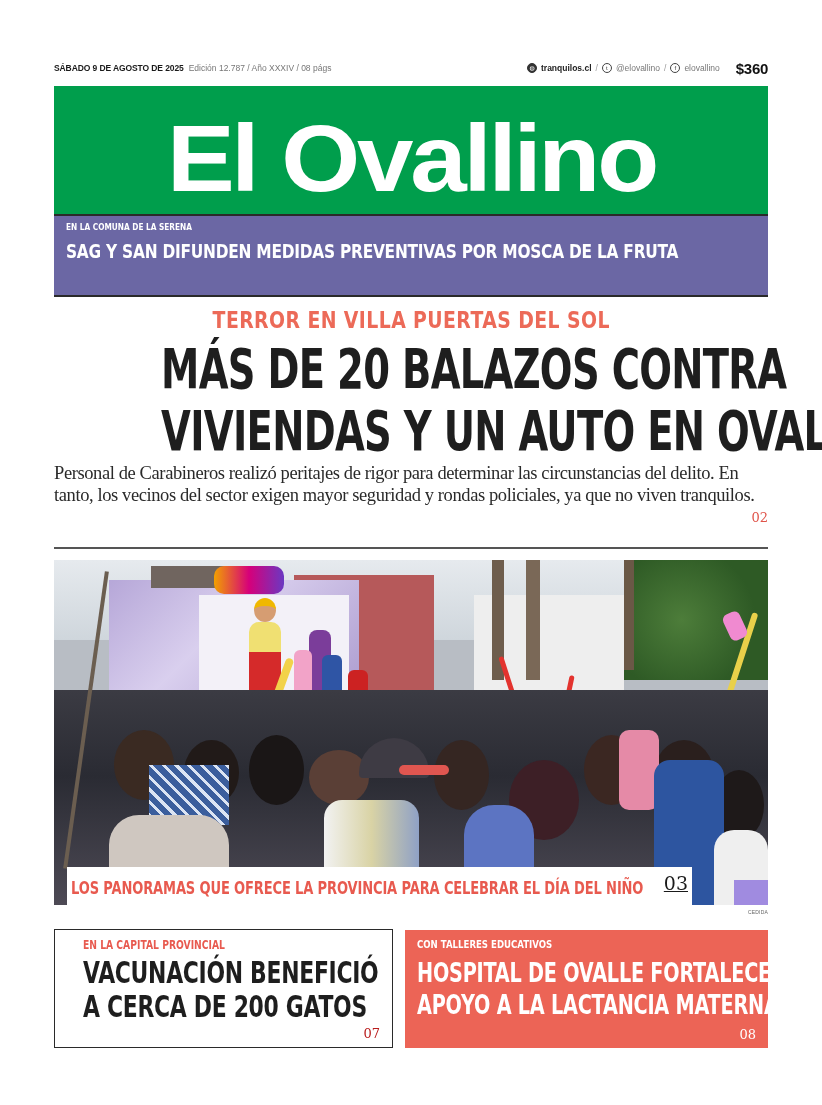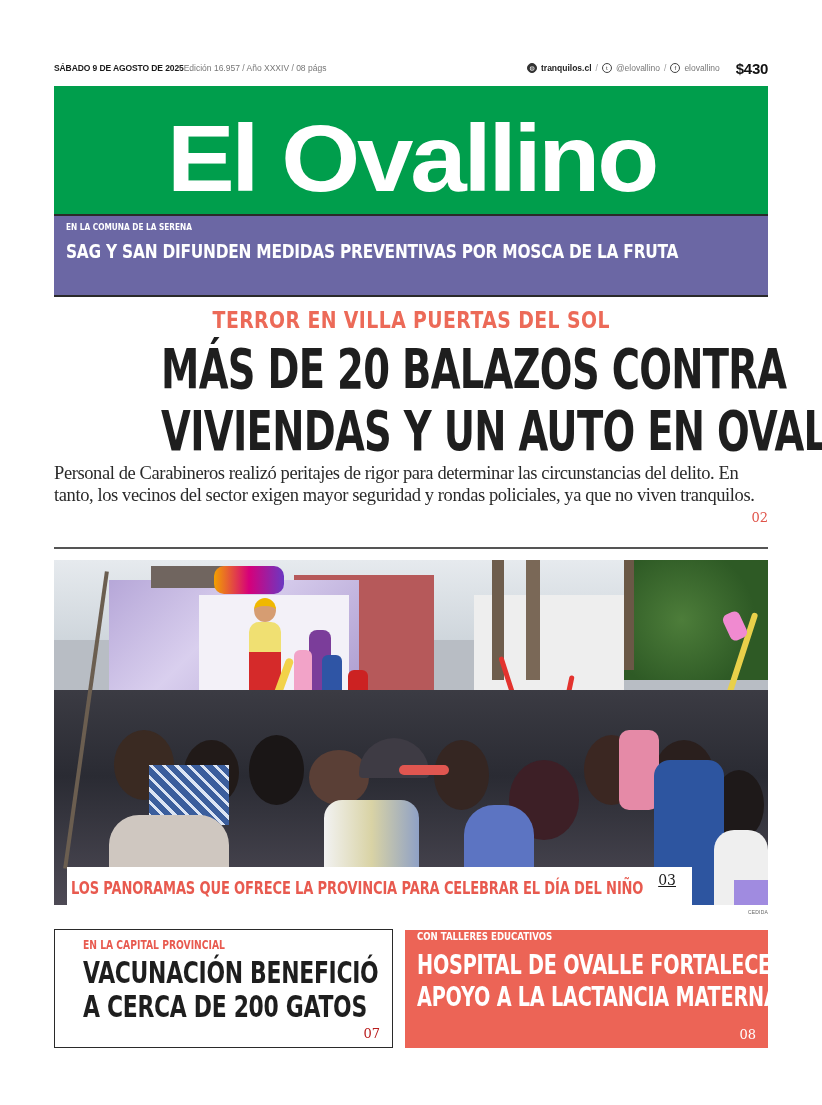--- a/index.html
+++ b/index.html
@@ -1,21 +1,21 @@
 <!DOCTYPE html>
 <html><head>
 <meta charset="utf-8">
 <style>
   * { box-sizing: border-box; margin: 0; padding: 0; }
   html, body { width: 822px; height: 1105px; background: #ffffff; overflow: hidden; }
   body { position: relative; font-family: "Liberation Sans", sans-serif; color: #1a1a1a; }
 
   
   .meta-bar { position: absolute; left: 54px; top: 60px; width: 714px; height: 16px; display: flex; align-items: center; font-size: 8.5px; }
-  .meta-left { display: flex; align-items: flex-start; }
+  .meta-left { display: flex; align-items: flex-start; gap: 5px; }
   .meta-date { font-weight: bold; color: #1a1a1a; letter-spacing: -0.1px; }
   .meta-edition { color: #777; }
   .meta-right { margin-left: auto; display: flex; align-items: center; gap: 4px; color: #777; }
   .meta-site { font-weight: bold; color: #222; }
   .meta-sep { color: #999; }
   .ico { display: inline-flex; align-items: center; justify-content: center; width: 10px; height: 10px; border-radius: 50%; border: 1px solid #444; font-size: 6px; color: #444; line-height: 1; }
   .ico.globe { background: #333; color: #fff; border-color: #333; }
   .price { margin-left: 12px; font-size: 15px; font-weight: bold; color: #111; letter-spacing: -0.3px; }
 
   
@@ -83,51 +83,51 @@
   .jacket-b { left: 600px; top: 200px; width: 70px; height: 145px; background: #2d55a0; border-radius: 16px 16px 0 0; }
   .pink { left: 565px; top: 170px; width: 40px; height: 80px; background: #e58aa7; border-radius: 10px; }
   .hoodie-b { left: 410px; top: 245px; width: 70px; height: 100px; background: #5c74c2; border-radius: 30px 30px 0 0; }
   .sweater { left: 55px; top: 255px; width: 120px; height: 90px; background: #cfc7c0; border-radius: 30px 30px 0 0; }
   .plaid { left: 95px; top: 205px; width: 80px; height: 60px; background: repeating-linear-gradient(45deg, #3b5e9d 0 6px, #dbe4f3 6px 9px); }
   .white-k { left: 660px; top: 270px; width: 54px; height: 75px; background: #efefef; border-radius: 20px 20px 0 0; }
   .lavender { left: 680px; top: 320px; width: 34px; height: 25px; background: #a08be0; }
   .tree-branch { left: 30px; top: 10px; width: 4px; height: 300px; background: #6b5e50; transform: rotate(8deg); }
   .caption-bar { position: absolute; left: 13px; top: 307px; width: 625px; height: 40px; background: #ffffff; display: flex; align-items: center; padding-left: 4px; }
   .caption-text { font-family: "DejaVu Sans", sans-serif; font-weight: bold; font-size: 18px; color: #e85a4f; white-space: nowrap; transform: scaleX(0.725); transform-origin: left; letter-spacing: -0.2px; }
-  .caption-page { position: absolute; right: 16px; top: 5px; font-family: "DejaVu Serif", serif; font-size: 14px; color: #1a1a1a; text-decoration: underline; }
+  .caption-page { position: absolute; right: 4px; top: 5px; font-family: "DejaVu Serif", serif; font-size: 19px; color: #1a1a1a; text-decoration: underline; }
   .credit { position: absolute; right: 54px; top: 909px; font-size: 5px; color: #666; letter-spacing: 0.2px; }
 
   
   .box-left { position: absolute; left: 54px; top: 929px; width: 339px; height: 119px; border: 1.5px solid #2a2a2a; padding: 8px 28px; }
   .box-kicker-red { font-family: "DejaVu Sans", sans-serif; font-weight: bold; font-size: 11.5px; color: #e85a4f; white-space: nowrap; transform: scaleX(0.8); transform-origin: left; }
   .box-head { margin-top: 4px; font-family: "DejaVu Sans", sans-serif; font-weight: bold; font-size: 30px; line-height: 34px; color: #1e1e1e; white-space: nowrap; transform: scaleX(0.73); transform-origin: left; letter-spacing: -0.4px; }
   .box-page-l { position: absolute; right: 12px; bottom: 6px; font-family: "DejaVu Serif", serif; font-size: 13px; color: #b91c1c; }
-  .box-right { position: absolute; left: 405px; top: 930px; width: 363px; height: 118px; background: #ec6456; padding: 0 12px; }
+  .box-right { position: absolute; left: 405px; top: 930px; width: 363px; height: 118px; background: #ec6456; padding: 8px 12px; }
   .box-kicker-white { font-family: "DejaVu Sans", sans-serif; font-weight: bold; font-size: 11px; color: #ffffff; white-space: nowrap; transform: scaleX(0.78); transform-origin: left; }
   .box-head-w { margin-top: 6px; font-family: "DejaVu Sans", sans-serif; font-weight: bold; font-size: 26px; line-height: 32px; color: #ffffff; white-space: nowrap; transform: scaleX(0.74); transform-origin: left; letter-spacing: -0.3px; }
   .box-page-r { position: absolute; right: 12px; bottom: 6px; font-family: "DejaVu Serif", serif; font-size: 13px; color: #ffffff; }
 </style>
 </head>
 <body>
 
 <div class="meta-bar">
   <div class="meta-left">
     <span class="meta-date">SÁBADO 9 DE AGOSTO DE 2025</span>
-    <span class="meta-edition">Edición 16.957 / Año XXXIV / 08 págs</span>
+    <span class="meta-edition">Edición 12.787 / Año XXXIV / 08 págs</span>
   </div>
   <div class="meta-right">
     <span class="ico globe">◍</span>
     <span class="meta-site">tranquilos.cl</span>
     <span class="meta-sep">/</span>
     <span class="ico">t</span>
     <span>@elovallino</span>
     <span class="meta-sep">/</span>
     <span class="ico">f</span>
     <span>elovallino</span>
-    <span class="price">$430</span>
+    <span class="price">$360</span>
   </div>
 </div>
 
 <div class="masthead">
   <div class="masthead-title">El Ovallino</div>
 </div>
 
 <div class="promo">
   <div class="promo-photo">
     

